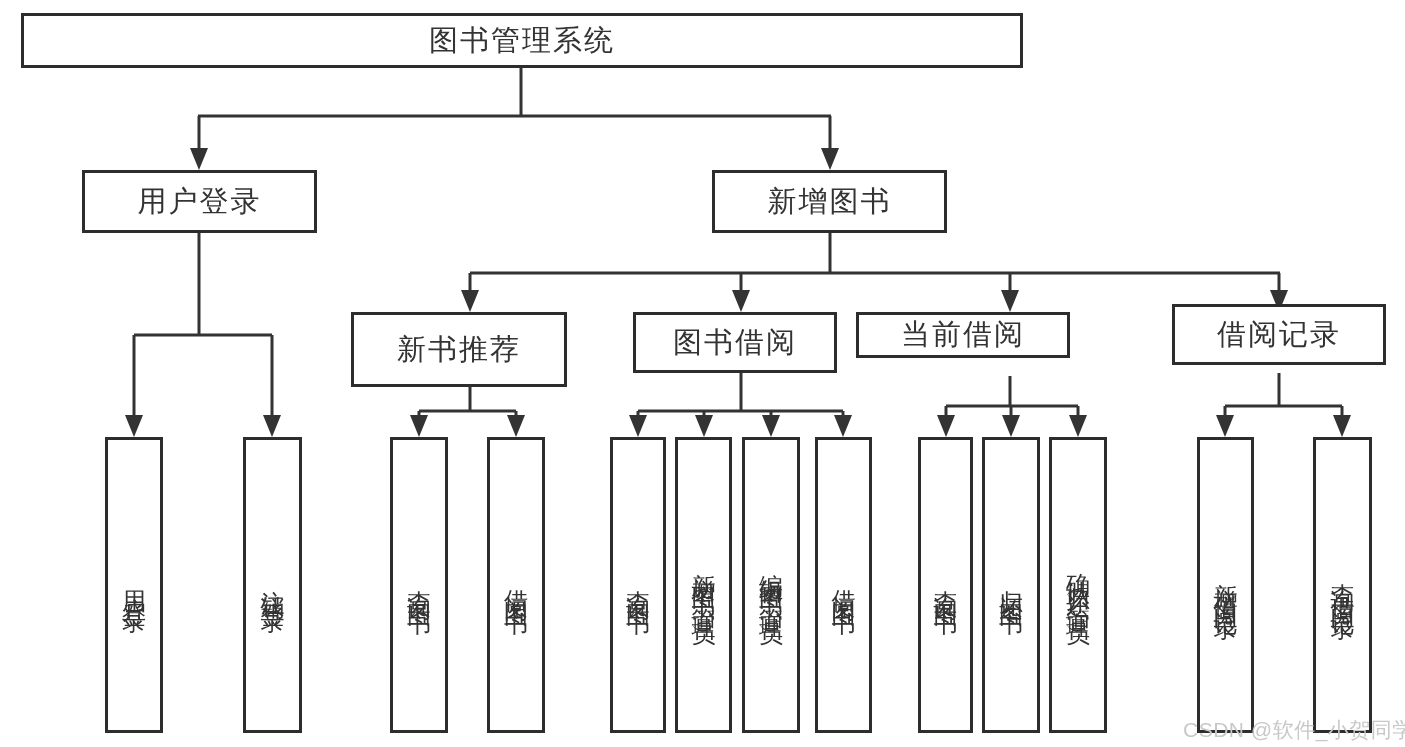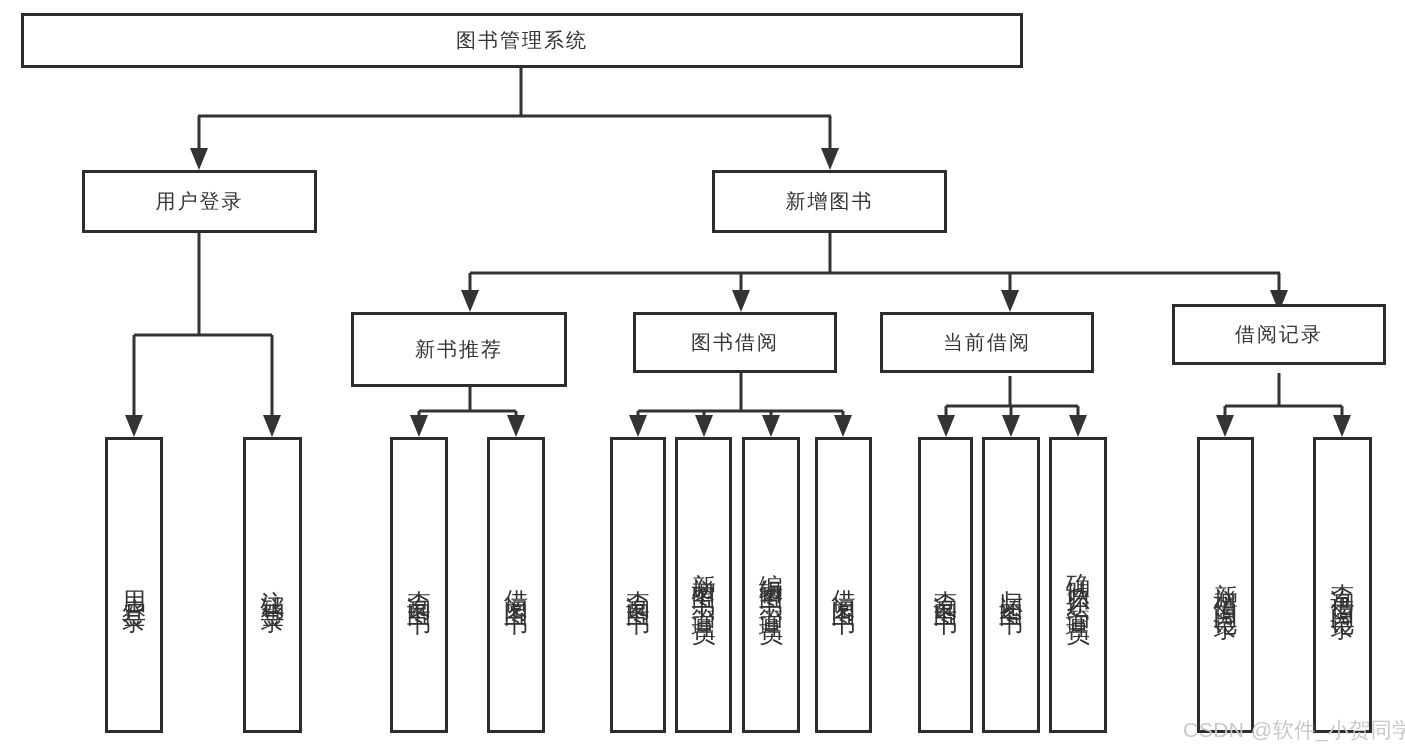--- a/index.html
+++ b/index.html
@@ -13,21 +13,21 @@
   .connectors{position:absolute;left:0;top:0;z-index:1;}
   .node{
     position:absolute;
     box-sizing:border-box;
     border:3px solid var(--border,#2d2d2d);
     background:#ffffff;
     display:flex;align-items:center;justify-content:center;
     color:var(--text,#333333);
     z-index:2;
   }
-  .node.h{font-size:20px;letter-spacing:2px;white-space:nowrap;text-align:center;}
+  .node.h{font-size:29px;letter-spacing:2px;white-space:nowrap;text-align:center;}
   .node.v{
     writing-mode:vertical-rl;
     text-orientation:mixed;
     font-size:24px;
     letter-spacing:7px;
     line-height:1;
   }
   .watermark{
     position:absolute;
     left:1183px;top:716px;
@@ -98,21 +98,21 @@
       <polygon points="1333,415 1351,415 1342,437" fill="#333333"></polygon>
     </svg>
 
   <div class="node h" style="left:21px;top:13px;width:1002px;height:55px">图书管理系统</div>
 
   <div class="node h" style="left:82px;top:170px;width:235px;height:63px">用户登录</div>
   <div class="node h" style="left:712px;top:170px;width:235px;height:63px">新增图书</div>
 
   <div class="node h" style="left:351px;top:312px;width:216px;height:75px">新书推荐</div>
   <div class="node h" style="left:633px;top:312px;width:204px;height:61px">图书借阅</div>
-  <div class="node h" style="left:880px;top:312px;width:214px;height:61px">当前借阅</div>
+  <div class="node h" style="left:856px;top:312px;width:214px;height:46px">当前借阅</div>
   <div class="node h" style="left:1172px;top:304px;width:214px;height:61px">借阅记录</div>
 
   <div class="node v" style="left:105px;top:437px;width:58px;height:296px">用户登录</div>
   <div class="node v" style="left:243px;top:437px;width:59px;height:296px">注销登录</div>
 
   <div class="node v" style="left:390px;top:437px;width:58px;height:296px">查询图书</div>
   <div class="node v" style="left:487px;top:437px;width:58px;height:296px">借阅图书</div>
 
   <div class="node v" style="left:610px;top:437px;width:56px;height:296px">查询图书</div>
   <div class="node v" style="left:675px;top:437px;width:57px;height:296px">新增图书（管理员）</div>

